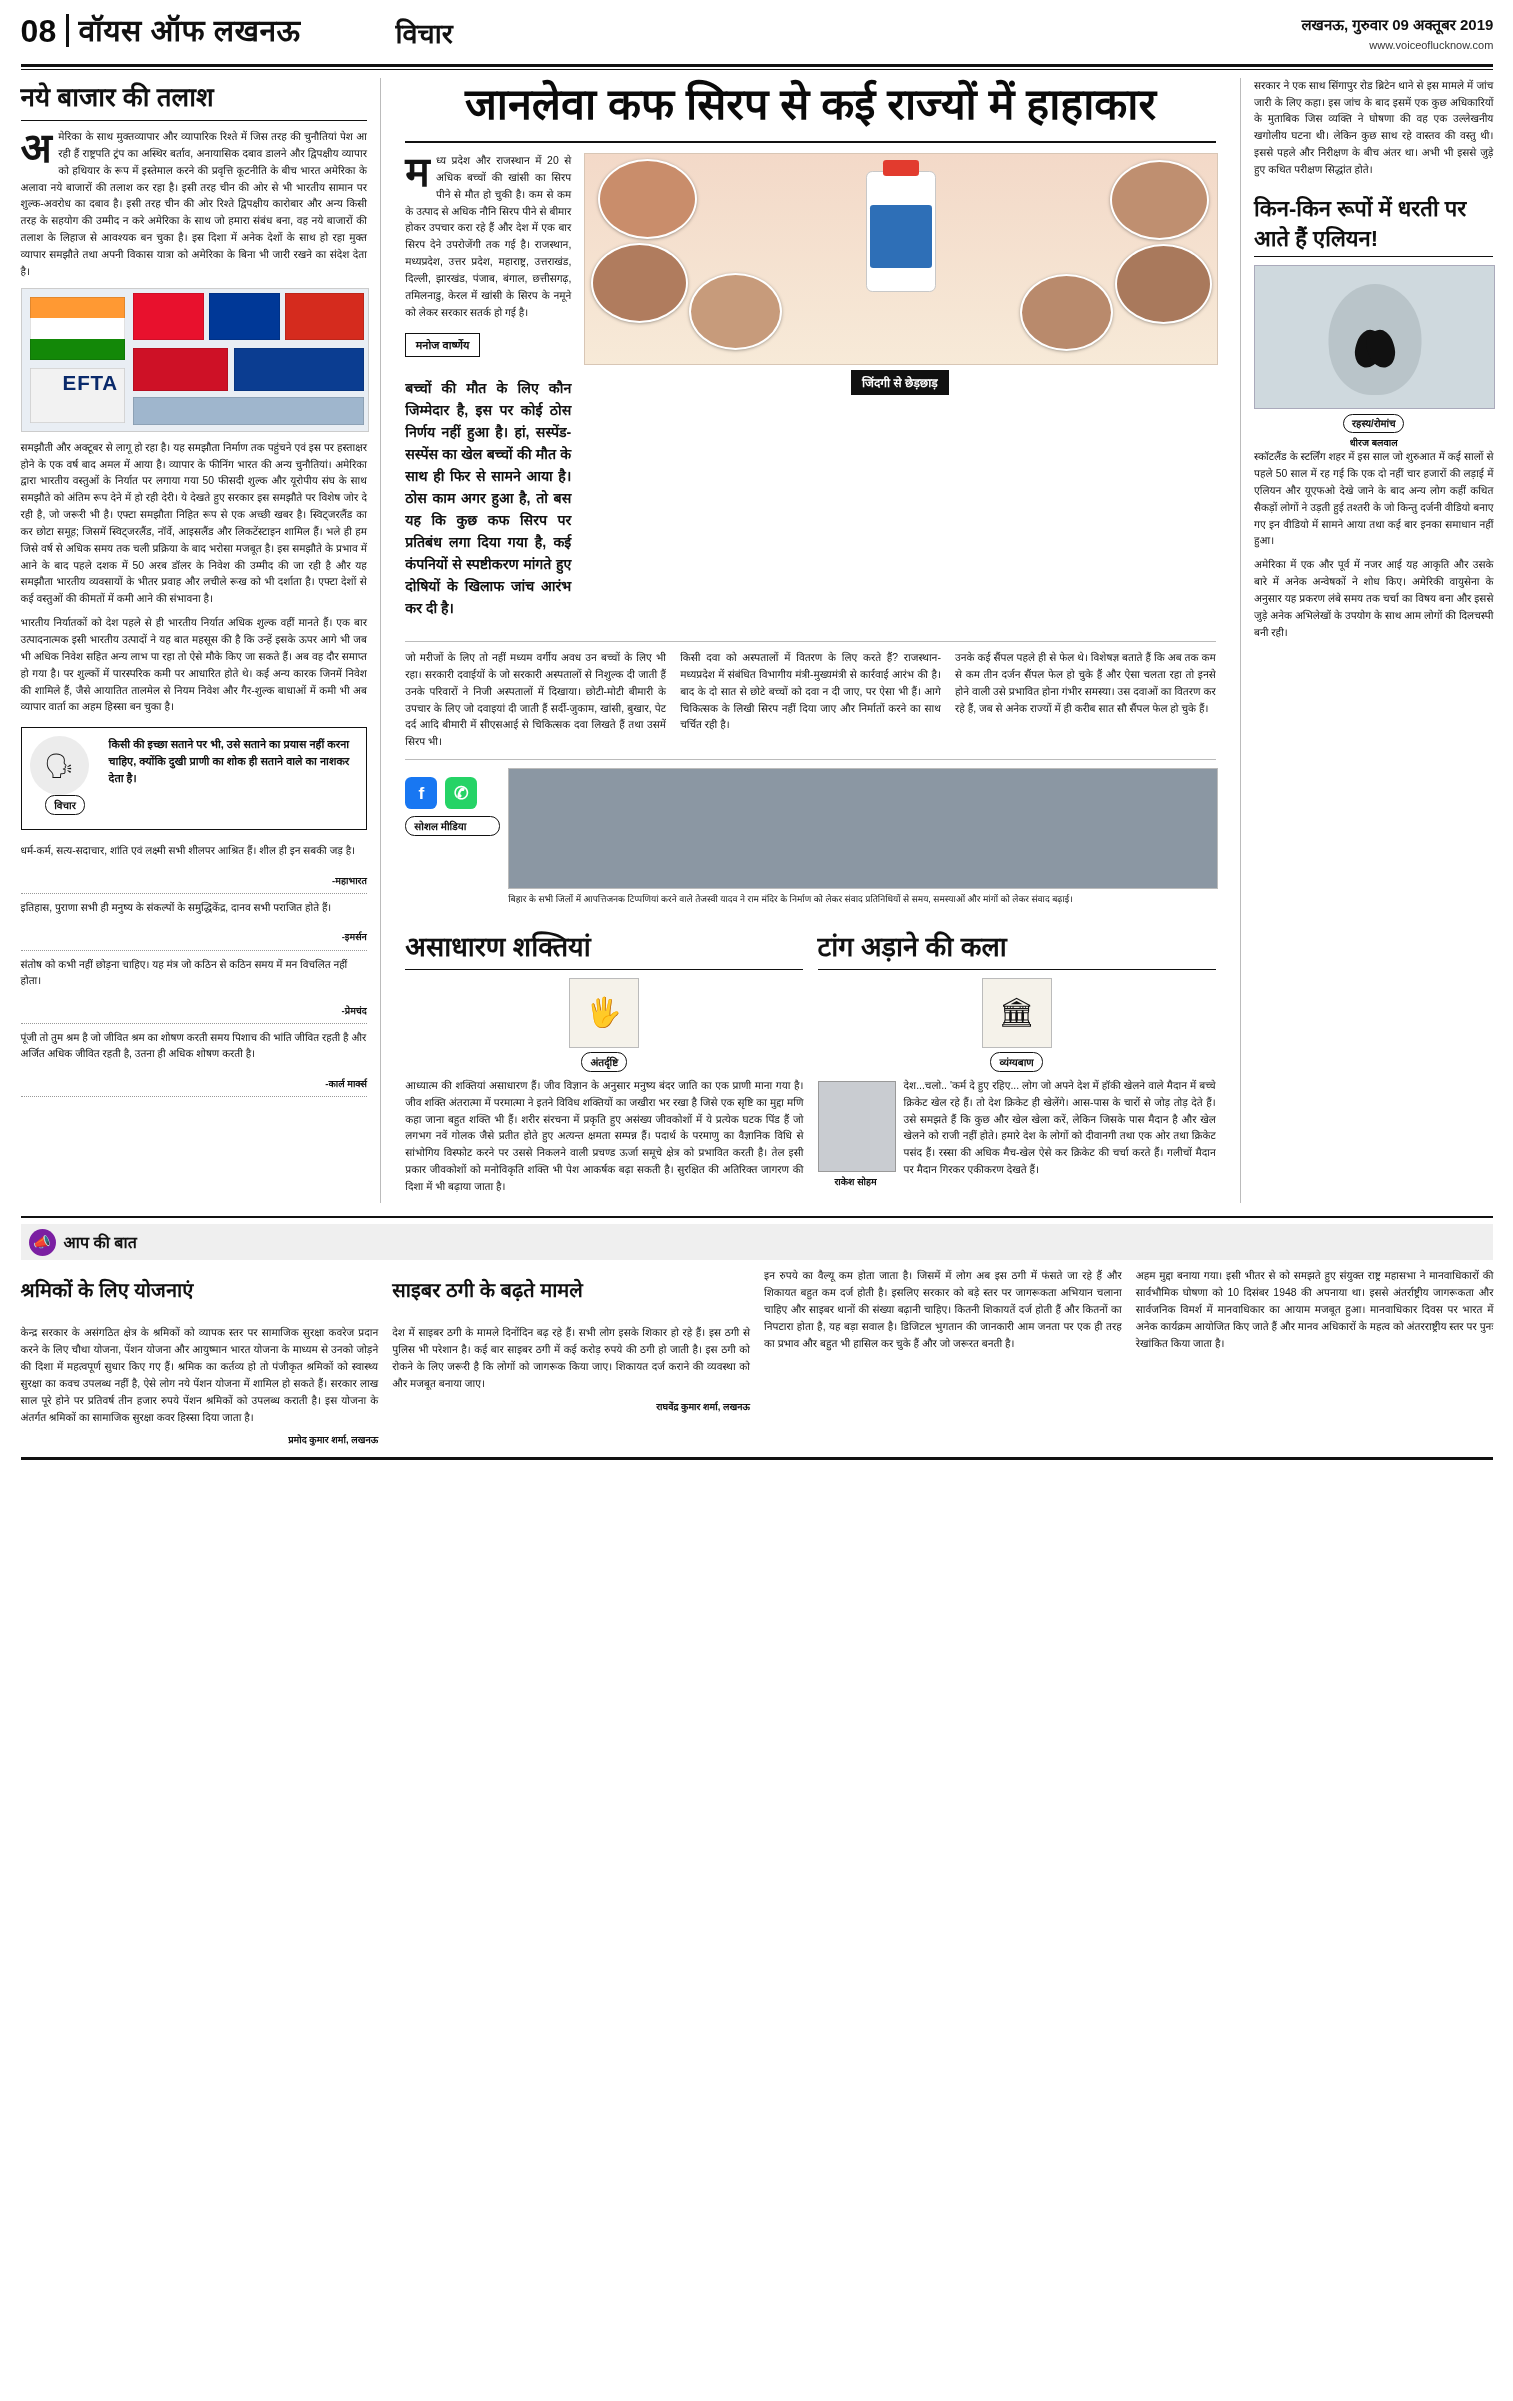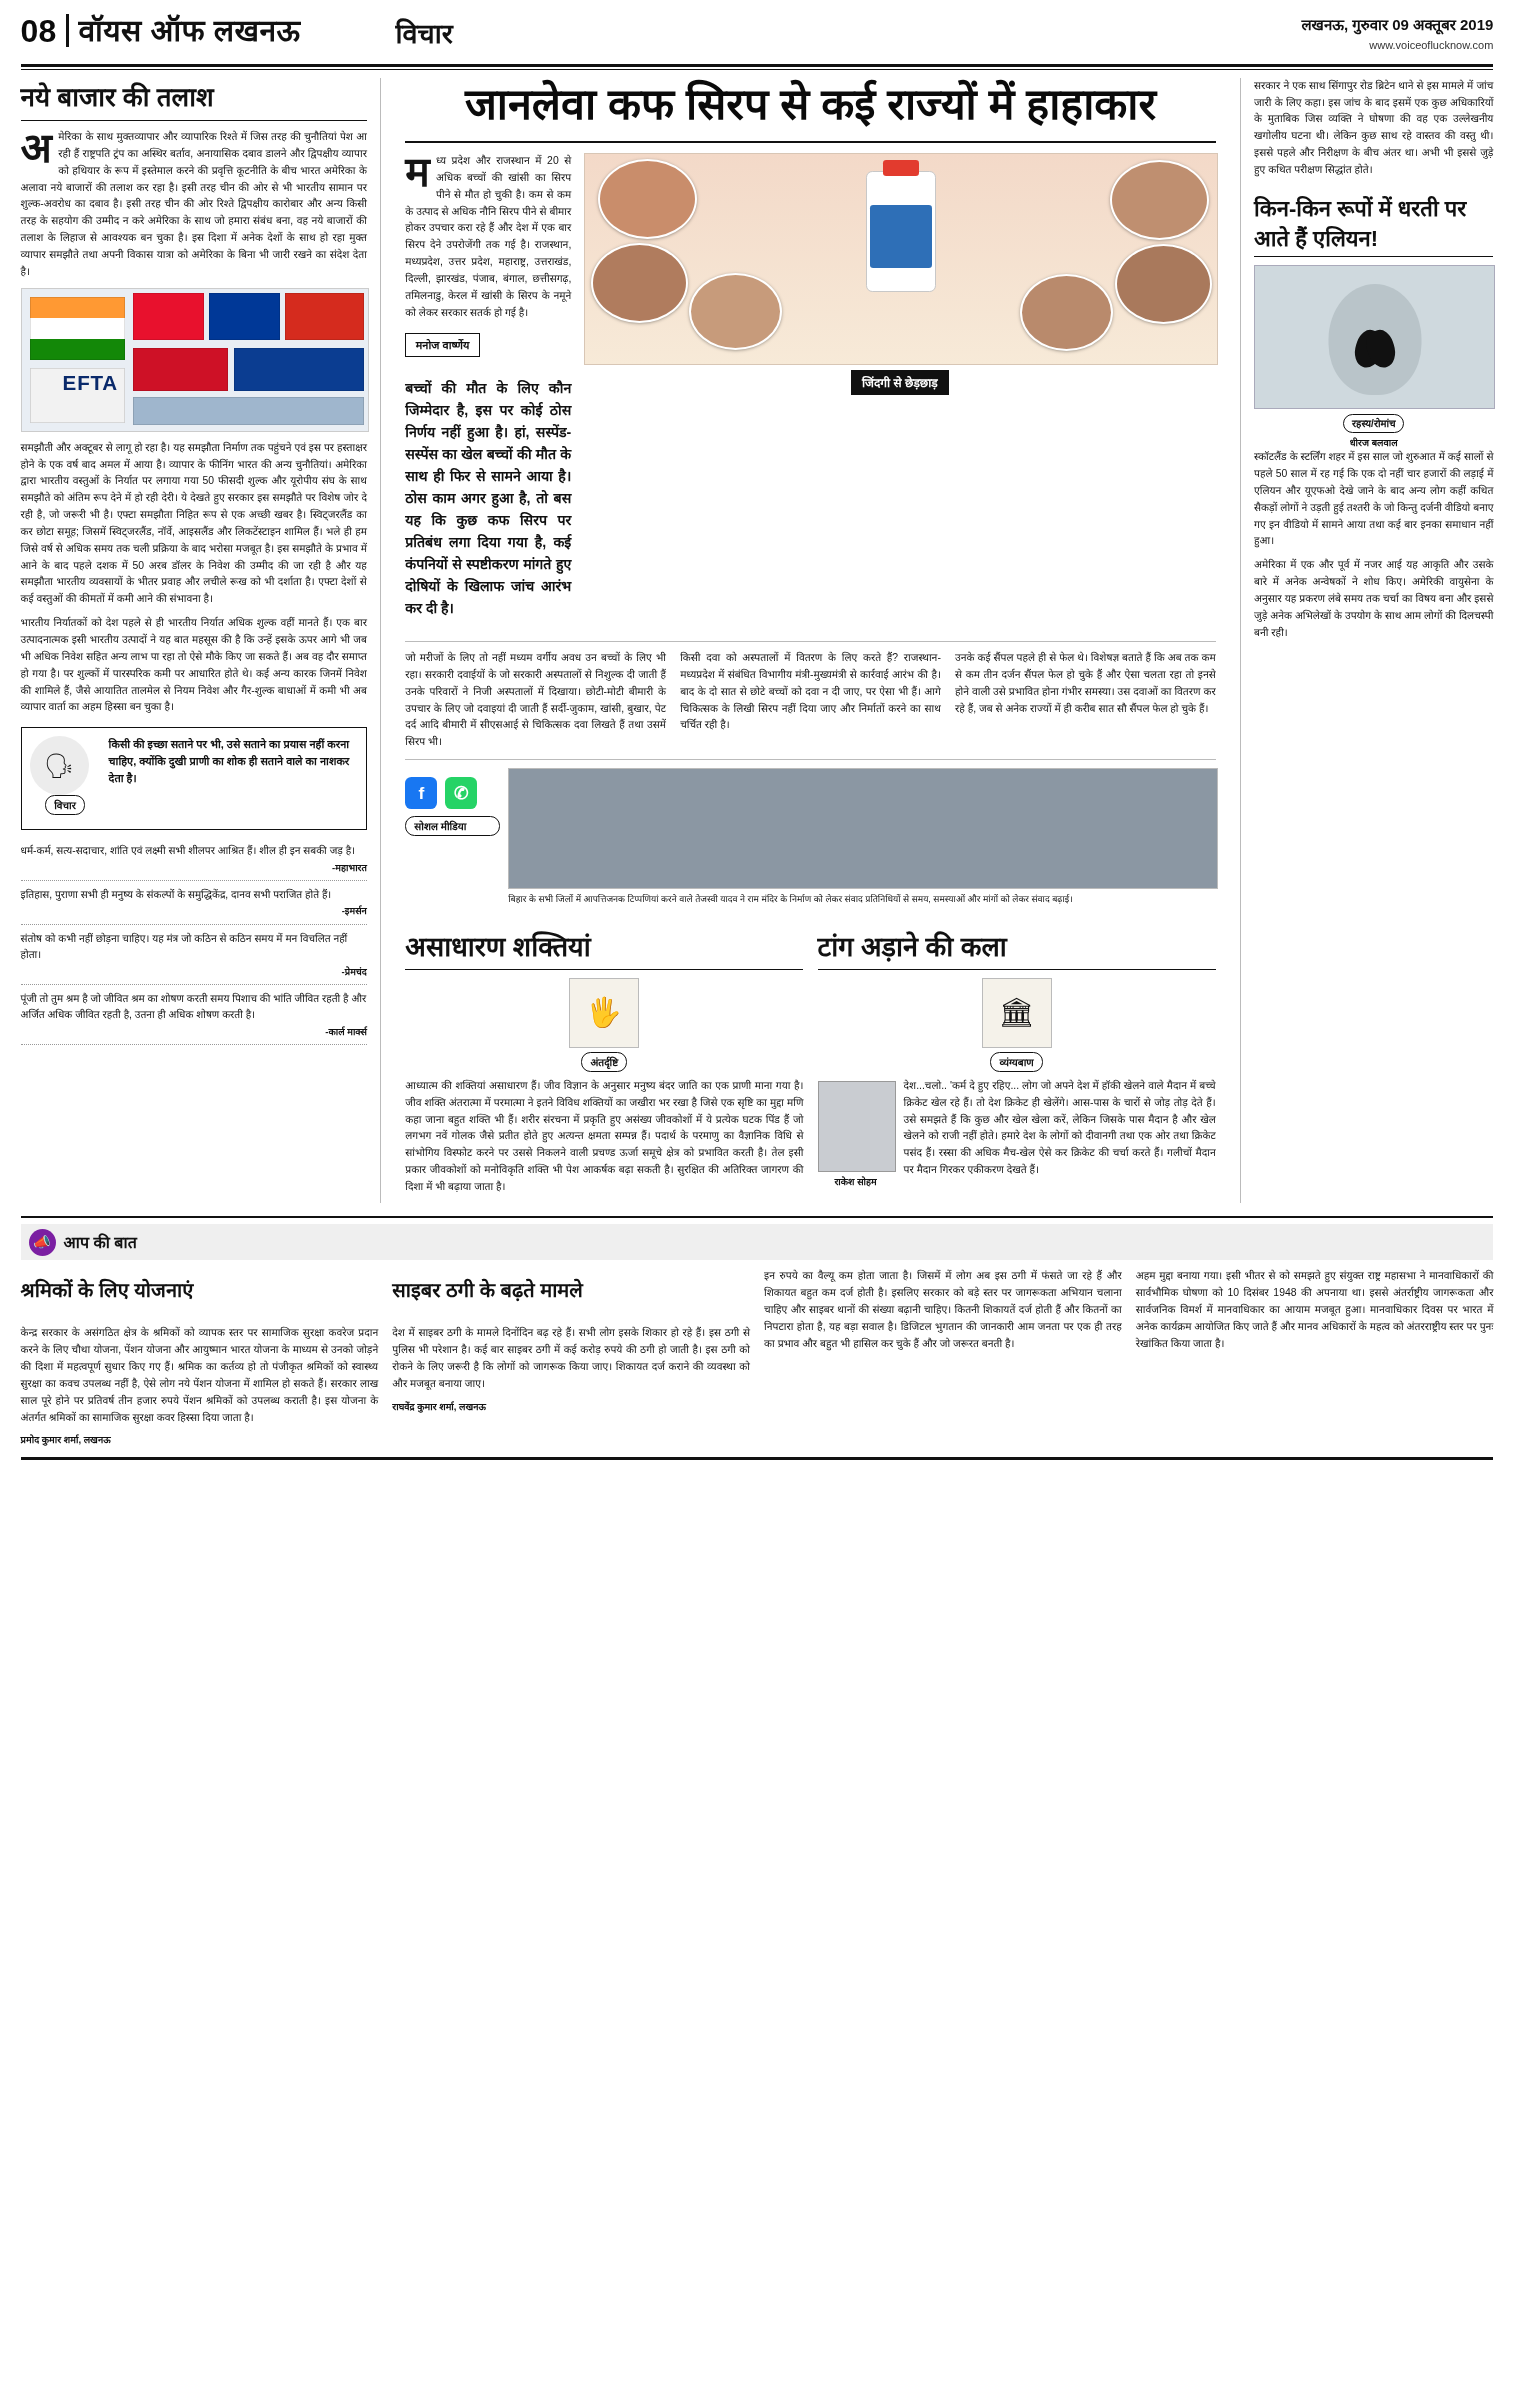--- a/index.html
+++ b/index.html
@@ -66,29 +66,29 @@
   .sec-title{font-size:27px;font-weight:bold;border-bottom:1.6px solid #111;padding-bottom:4.7px;margin:12.7px 0 8px 0;}
   .sec-title.sm{font-size:22px;}
   .badge-label{display:block;text-align:center;font-size:10.3px;font-weight:bold;border:0.8px solid #111;border-radius:9.5px;padding:1.6px 8px;width:max-content;margin:0 auto 6.3px auto;}
 
   
   .vichar{border:0.8px solid #111;padding:8px;margin-top:11px;display:flex;gap:8px;}
   .vichar .ico{width:59px;height:59px;border-radius:50%;background:#ececec;display:flex;align-items:center;justify-content:center;font-size:24px;flex:0 0 59px;}
   .vichar .txt{font-size:11px;line-height:1.55;font-weight:bold;}
   .quotes{margin-top:8px;}
   .quote{font-size:10.3px;line-height:1.6;border-bottom:0.8px dotted #999;padding:5.5px 0;}
-  .quote .src{display:block;text-align:right;font-weight:bold;font-size:9.5px;margin-top:0;}
+  .quote .src{display:block;text-align:right;font-weight:bold;font-size:9.5px;margin-top:13px;}
 
   
   .aap{margin:12.7px 20.6px 0 20.6px;border-top:2.4px solid #111;padding-top:6.3px;}
   .aap-head{display:flex;align-items:center;gap:8px;background:#efefef;padding:4.7px 8px;}
   .aap-head .ico{width:27px;height:27px;border-radius:50%;background:#7b1fa2;color:#fff;display:flex;align-items:center;justify-content:center;font-size:14.2px;}
   .aap-head .t{font-size:16px;font-weight:bold;}
   .aap-title{font-size:20px;font-weight:bold;margin:8px 0 22px 0;}
-  .sign{font-size:9.5px;font-weight:bold;margin-top:4.7px;}
+  .sign{text-align:right;font-size:9.5px;font-weight:bold;margin-top:4.7px;}
 
   .alien{width:100%;height:142px;background:#cfd9de;border:0.8px solid #aab;position:relative;overflow:hidden;}
   .alien .head{position:absolute;left:50%;top:17.4px;transform:translateX(-50%);width:93px;height:111px;background:#b9c4c9;border-radius:50% 50% 46% 46%;}
   .alien .eye{position:absolute;width:27px;height:38px;background:#111;border-radius:50% 50% 60% 60%;top:46px;}
   .alien .eye.l{left:27px;transform:rotate(18deg);}
   .alien .eye.r{right:27px;transform:rotate(-18deg);}
   .rahasya{display:inline-block;border:0.8px solid #111;border-radius:9.5px;font-size:10px;font-weight:bold;padding:1.6px 8px;margin-top:4.7px;}
   .author-sm{font-size:9.5px;font-weight:bold;text-align:center;margin-top:3.2px;}
 
   .authorbox{float:left;margin:3.2px 8px 3.2px 0;}

